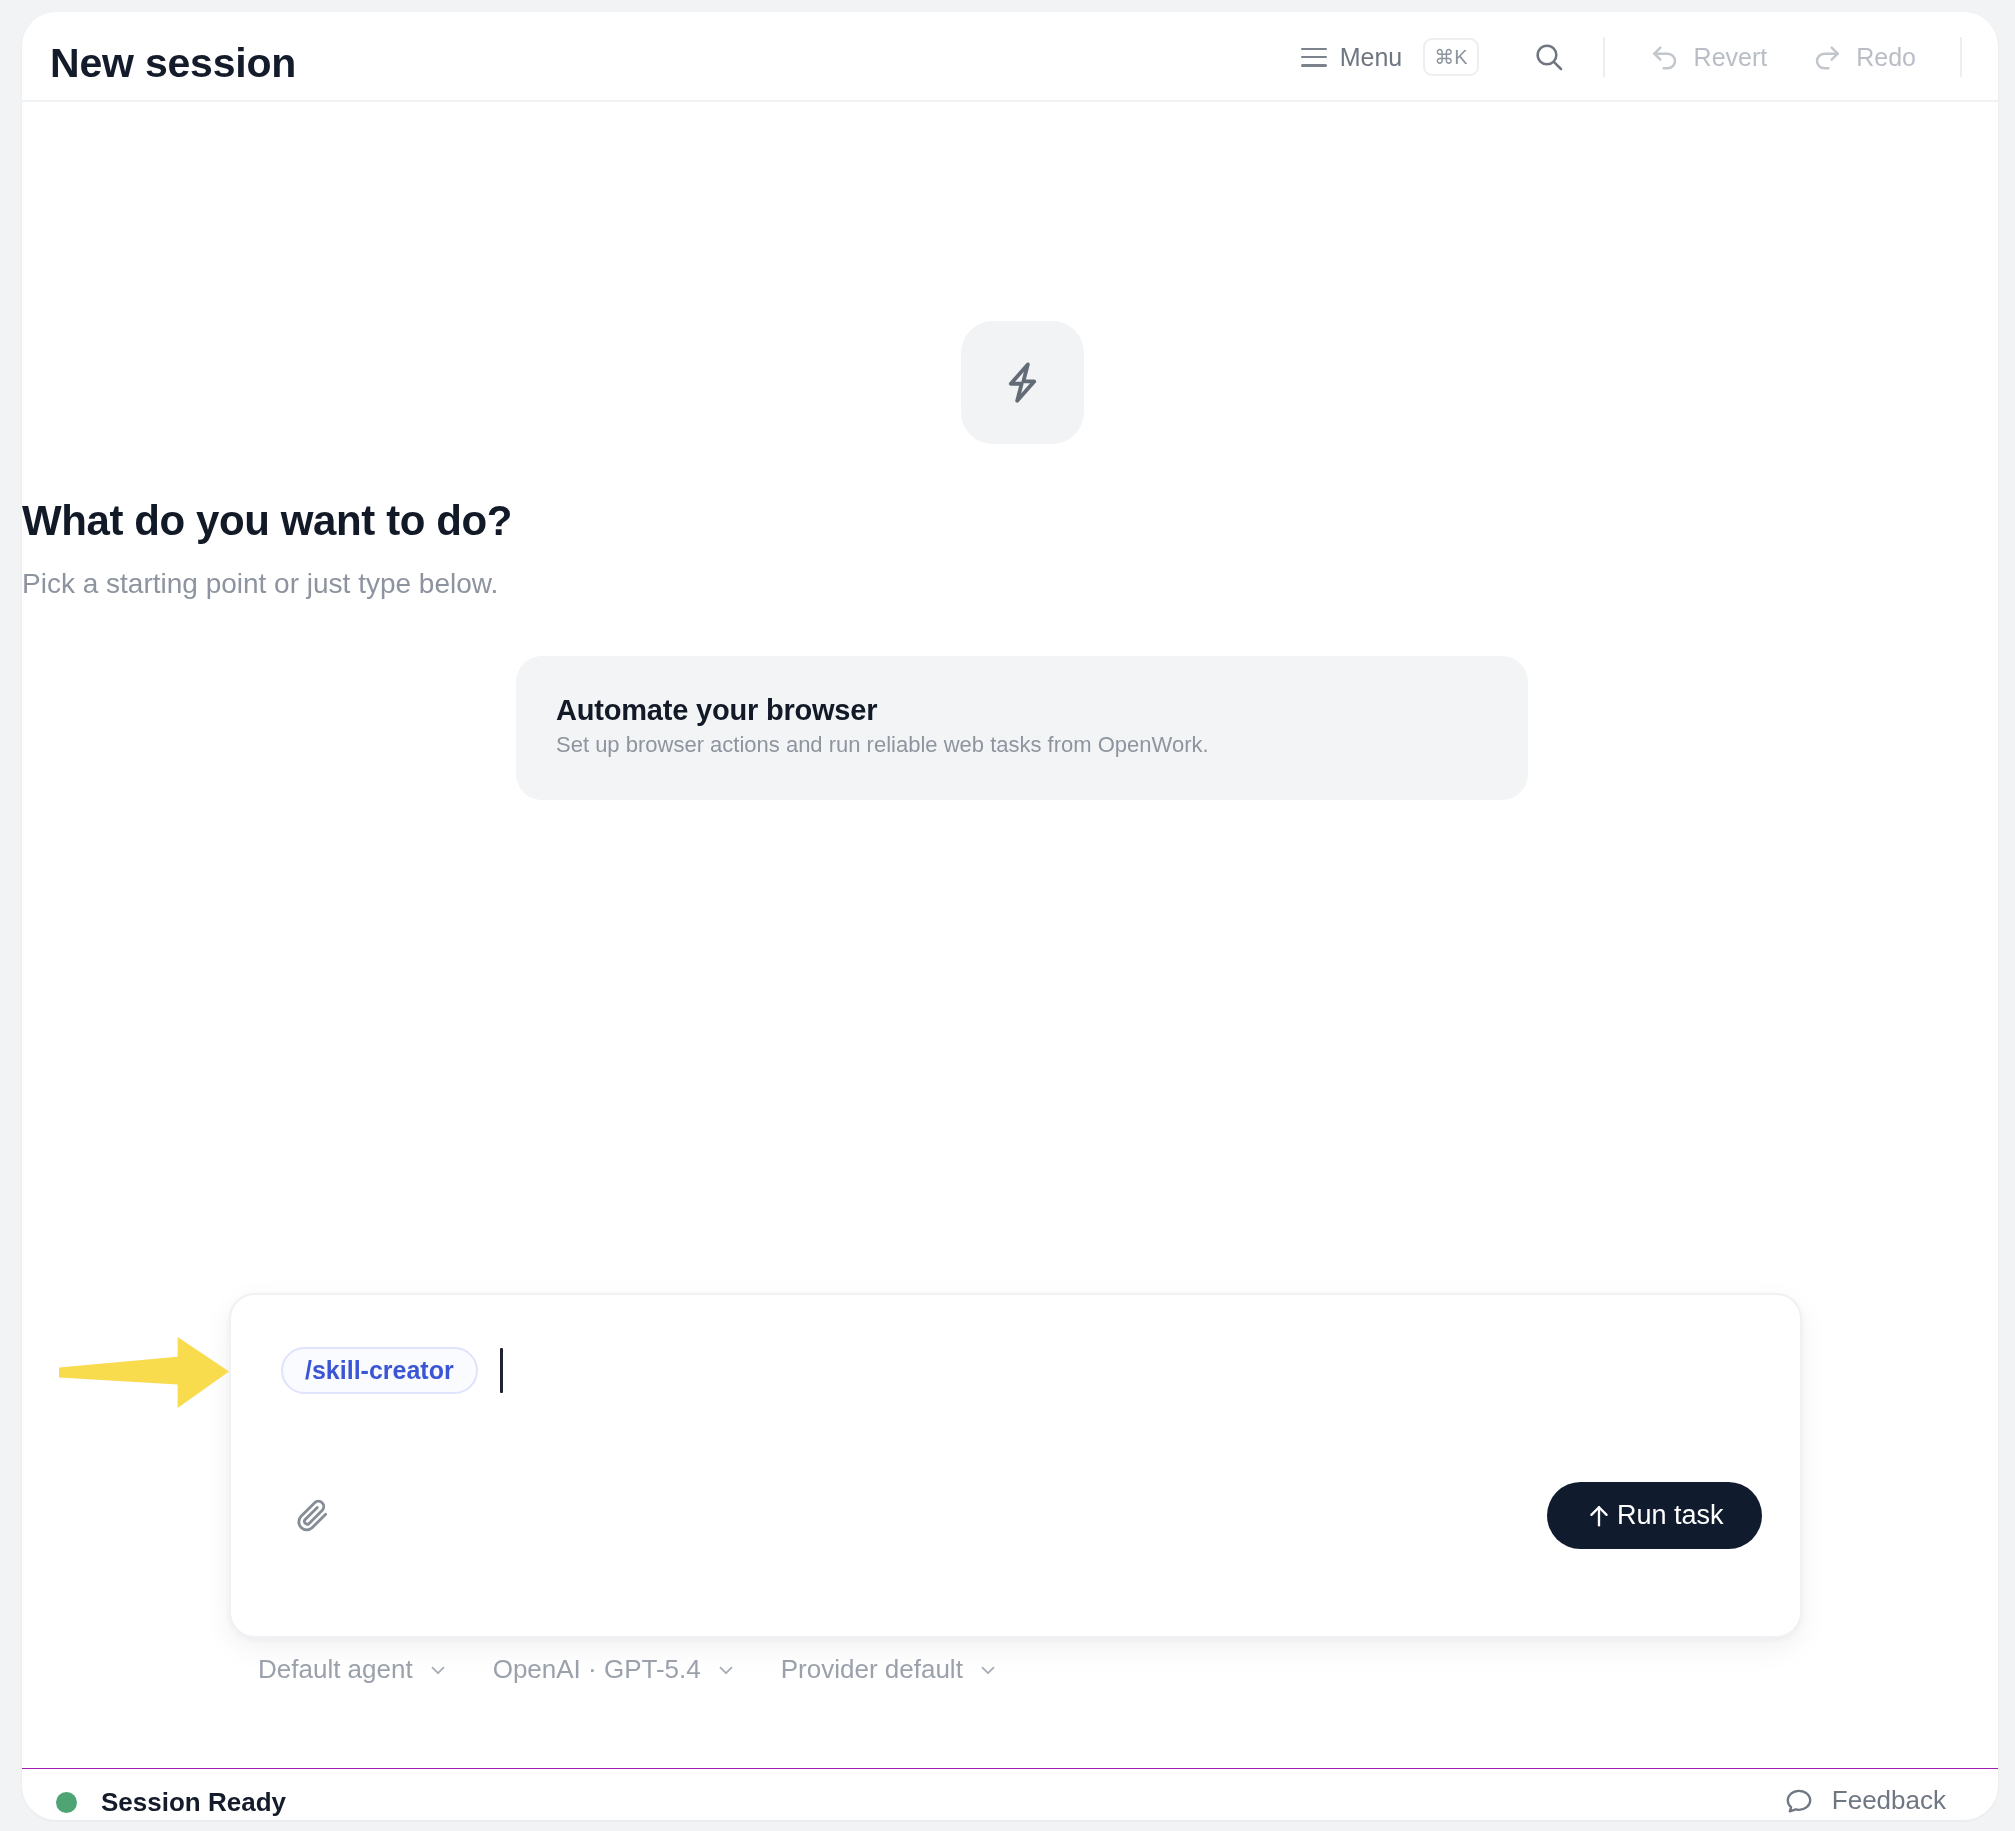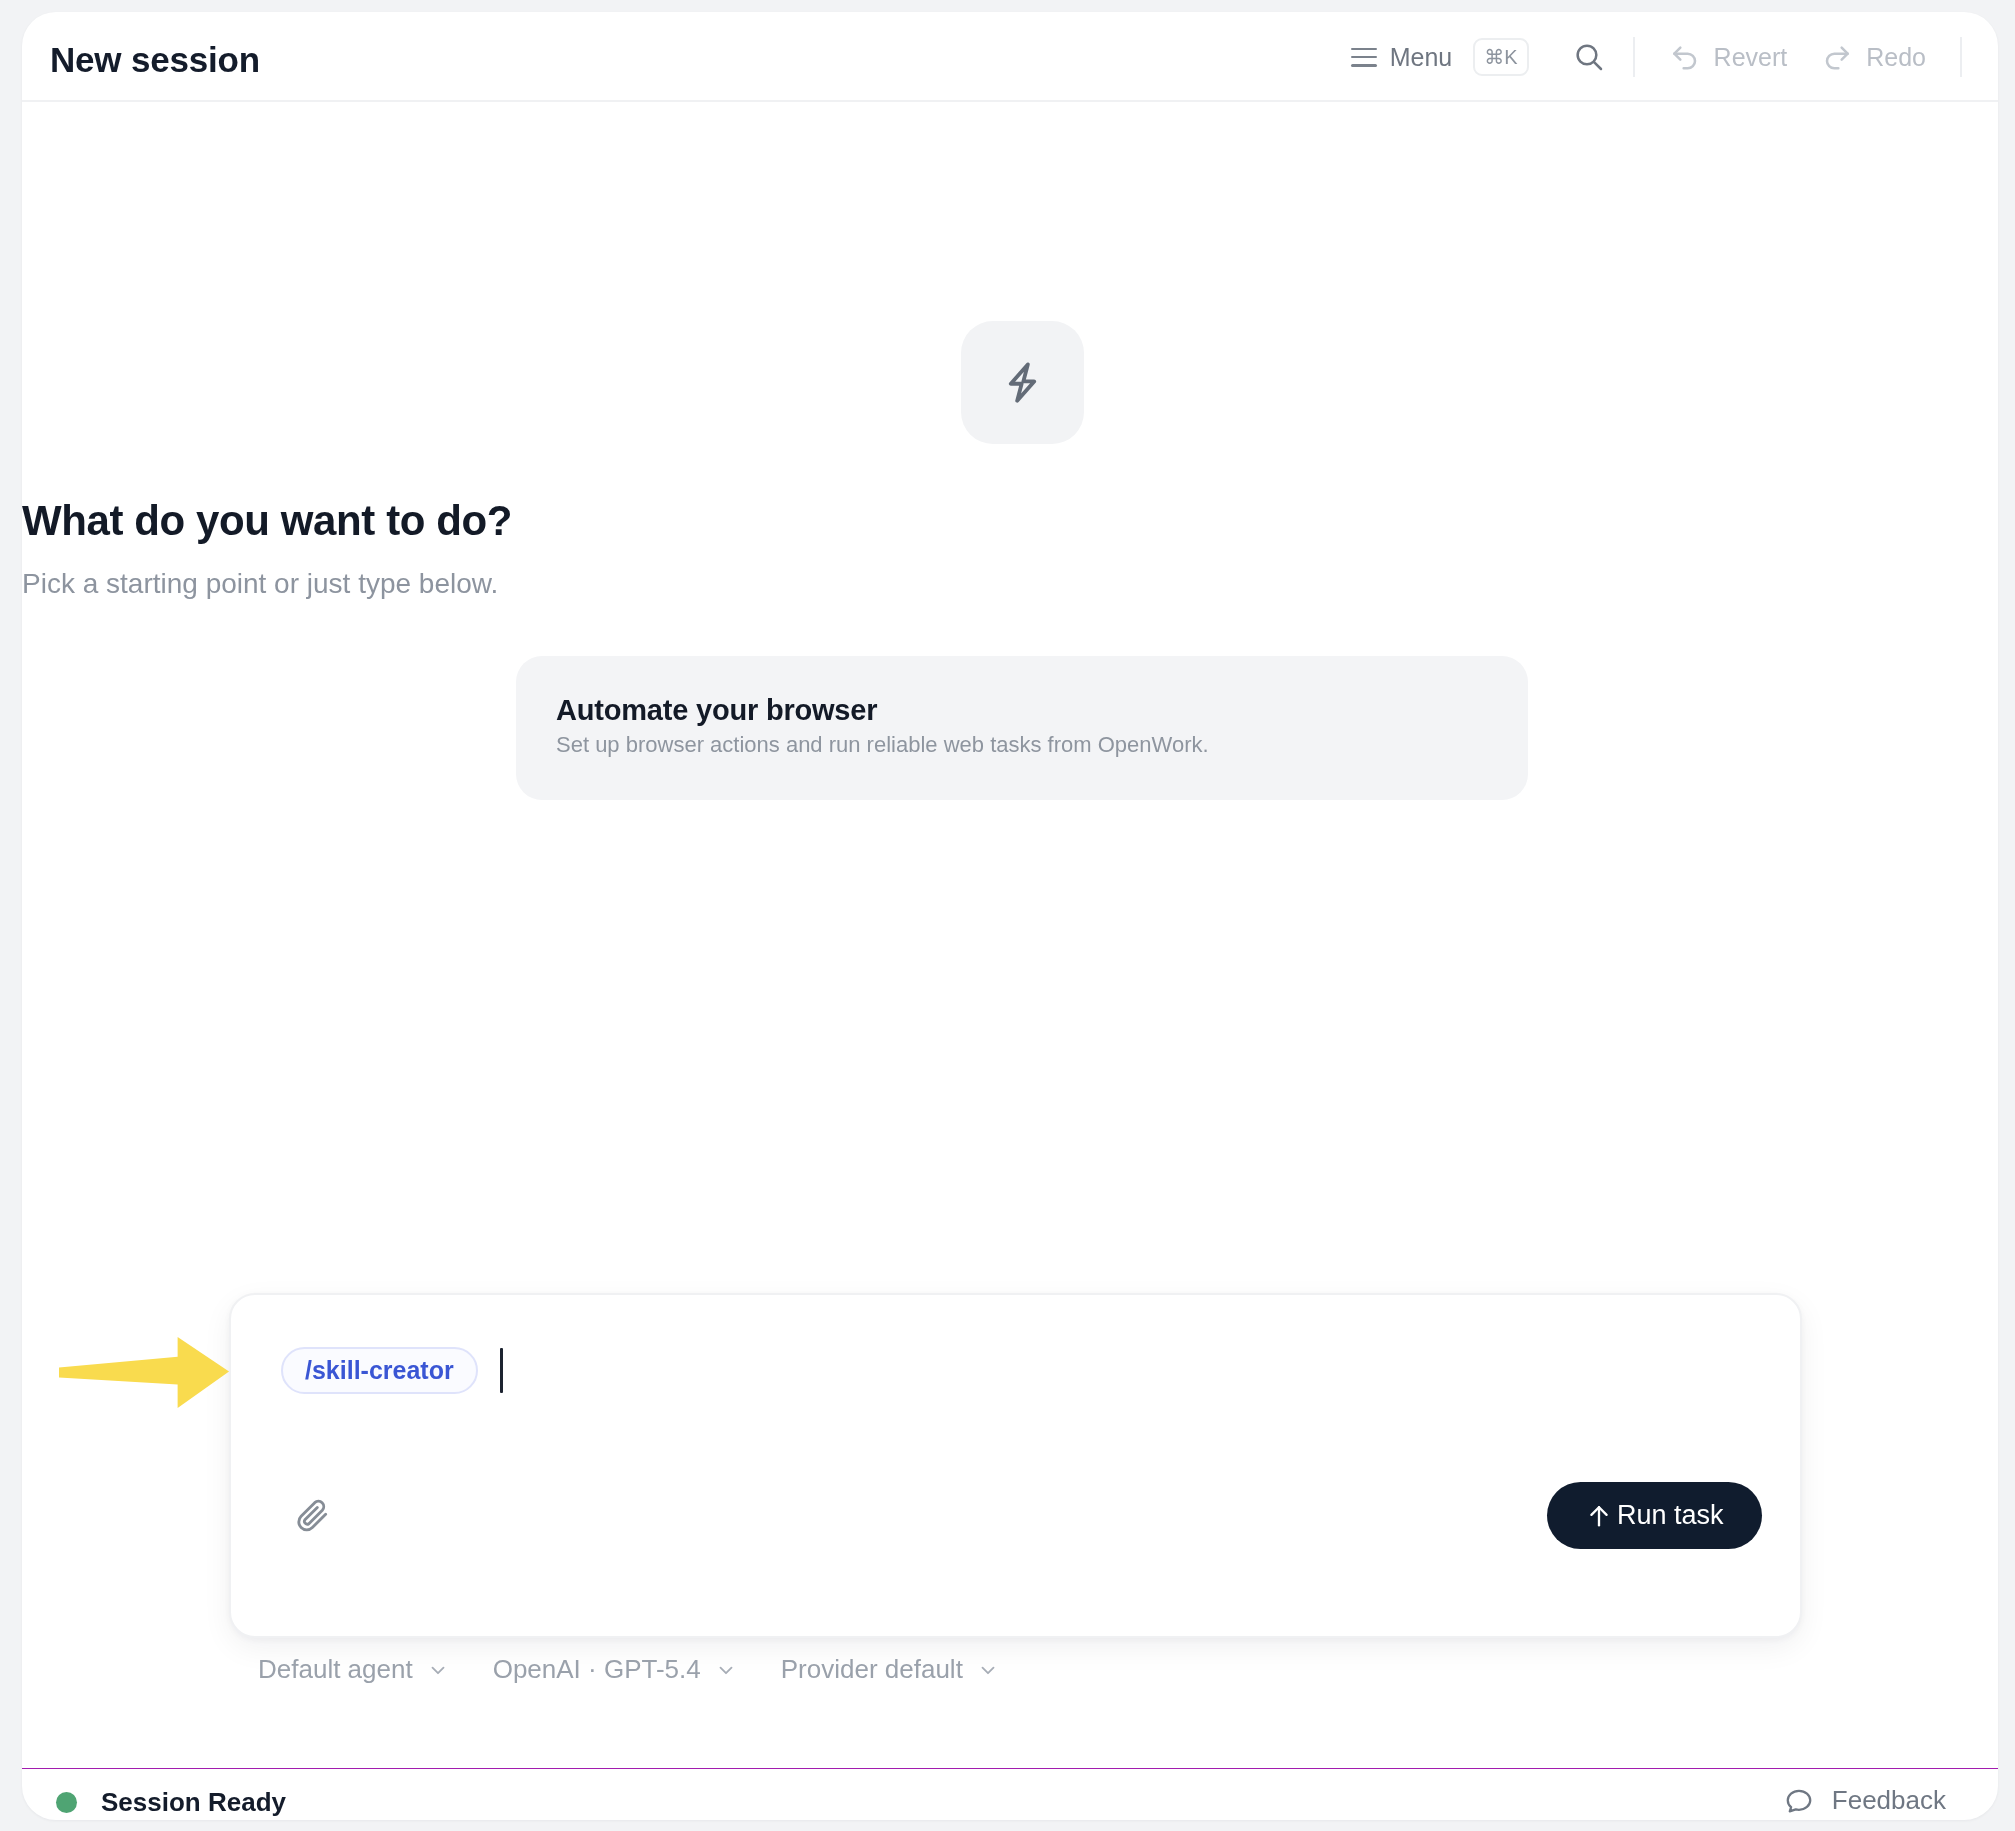--- a/index.html
+++ b/index.html
@@ -40,34 +40,34 @@
     height: 90px;
     border-bottom: 2px solid #f0f1f3;
     display: flex;
     align-items: center;
   }
 
   .title {
     position: absolute;
     left: 28px;
     top: 28px;
-    font-size: 35px;
+    font-size: 41px;
     font-weight: 700;
     letter-spacing: -0.2px;
     color: #141c2b;
   }
 
   .header-actions {
     position: absolute;
     right: 22px;
     top: 0;
     height: 90px;
     display: flex;
     align-items: center;
-    gap: 6px;
+    gap: 16px;
     justify-content: flex-end;
   }
 
   .hdr-btn {
     display: flex;
     align-items: center;
     gap: 13px;
     padding: 8px 14px;
     border-radius: 10px;
     color: #9aa1ab;

